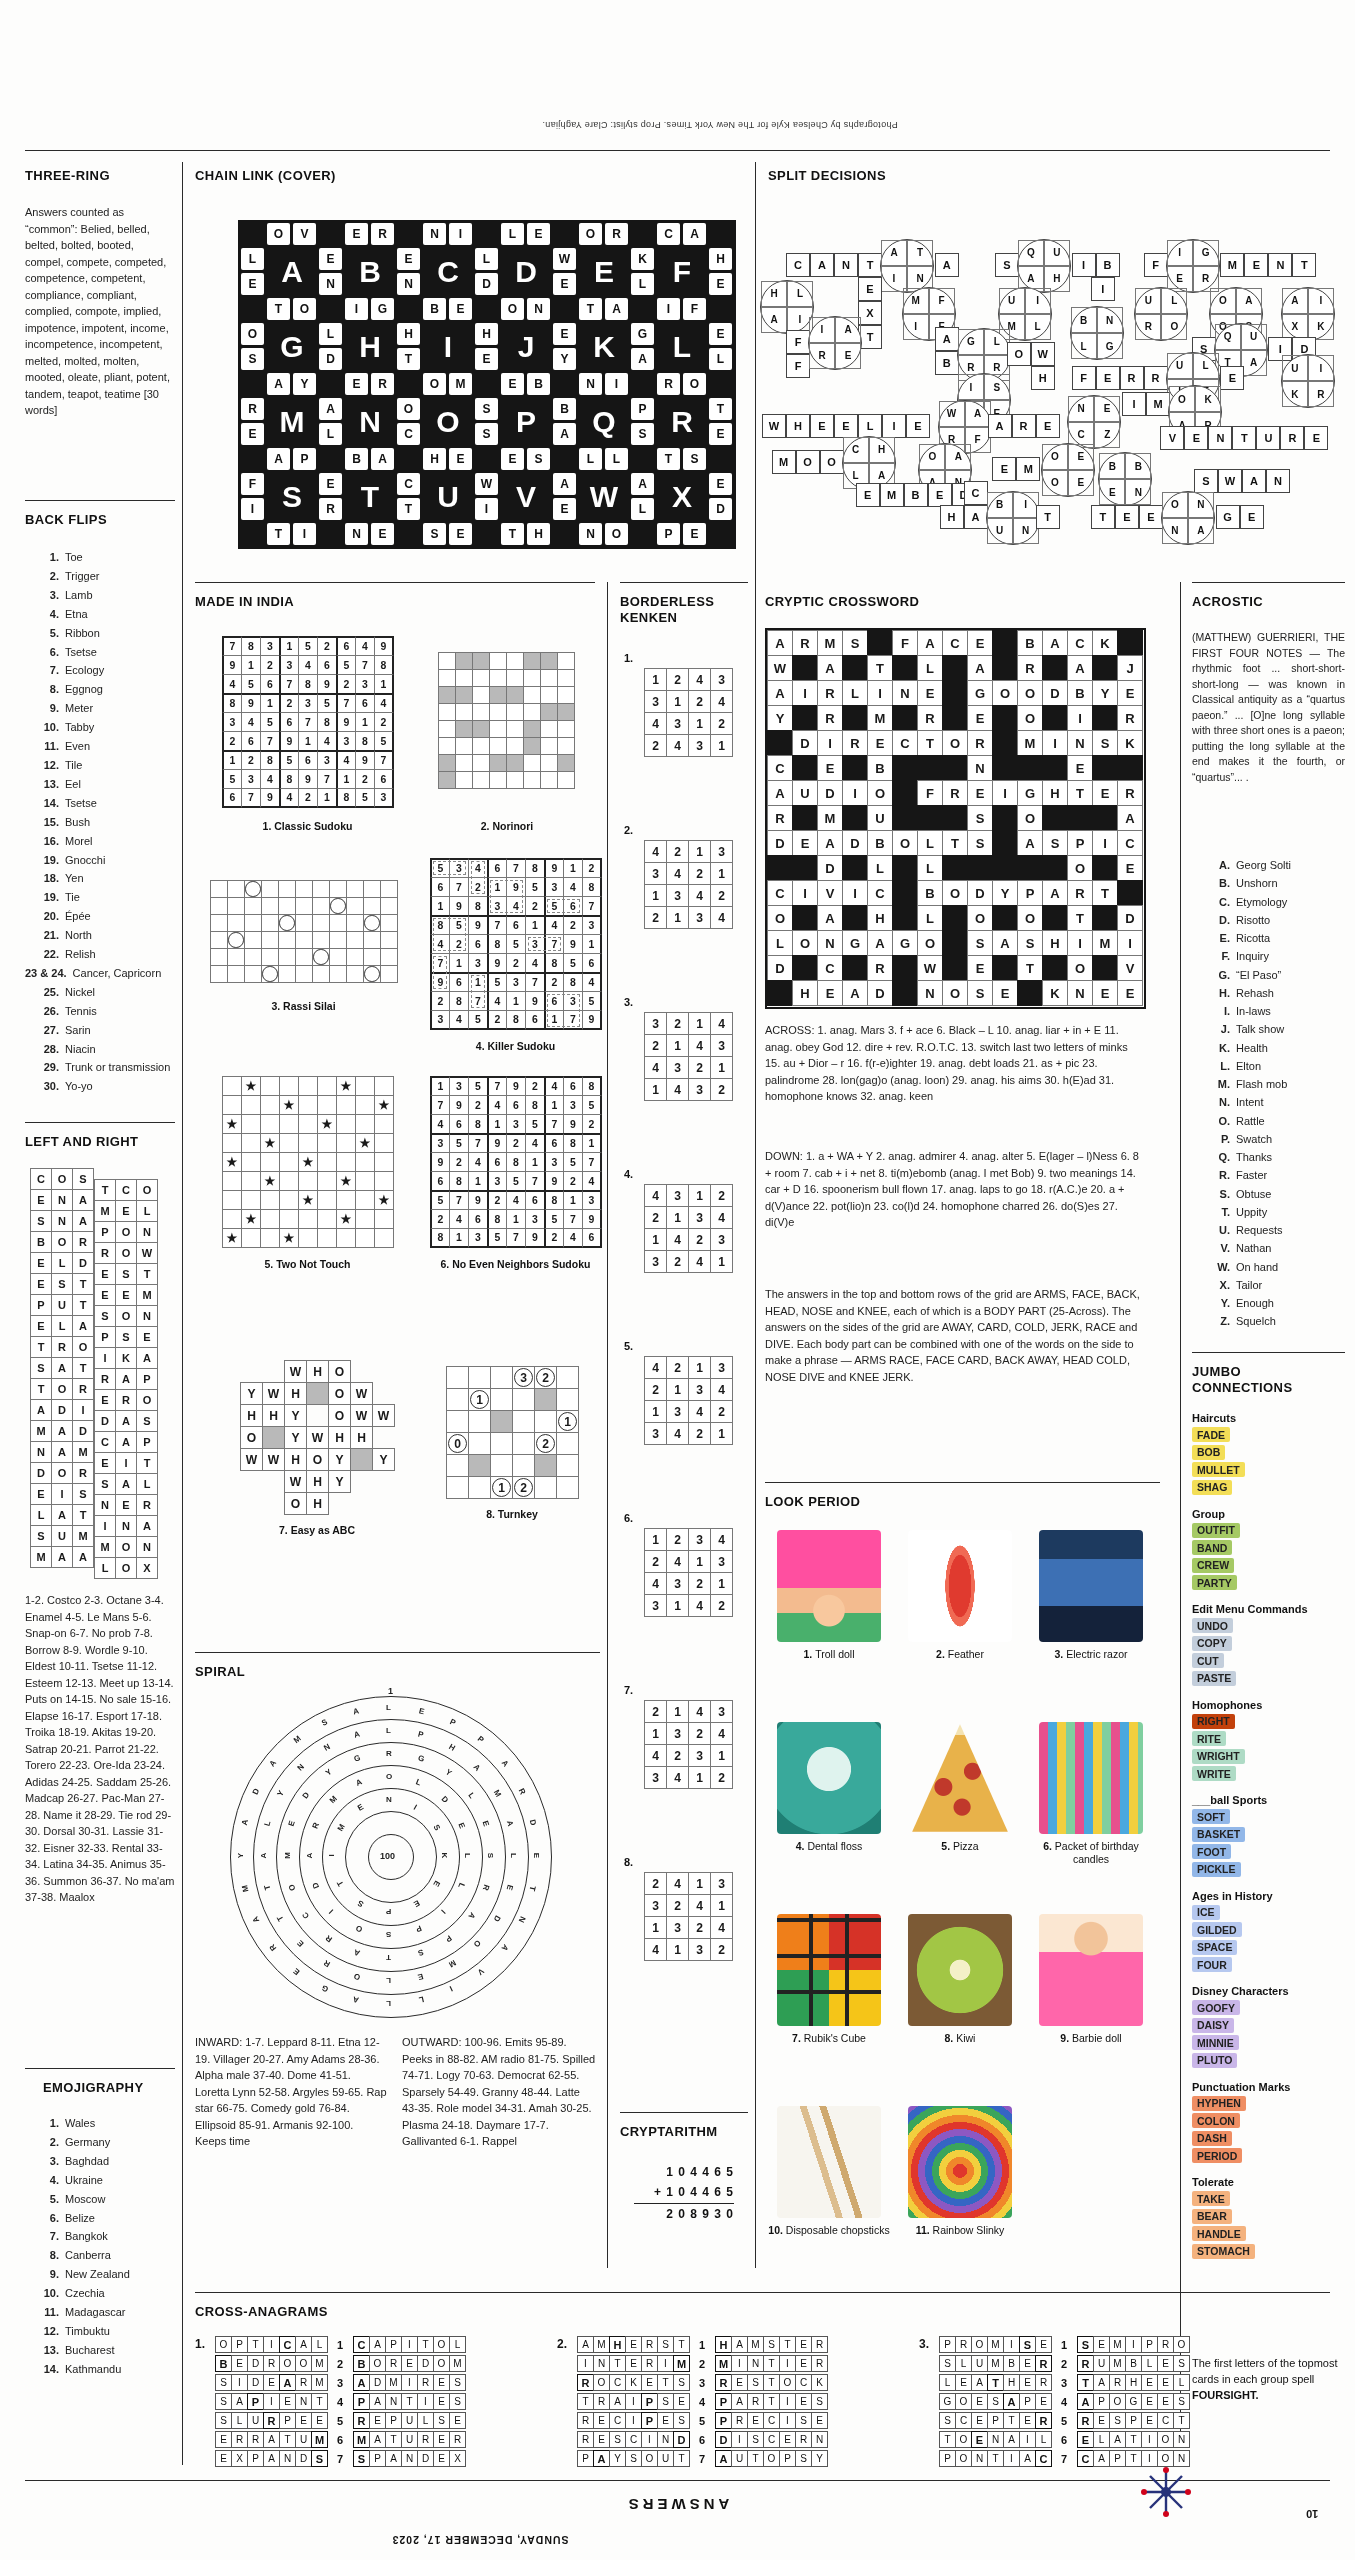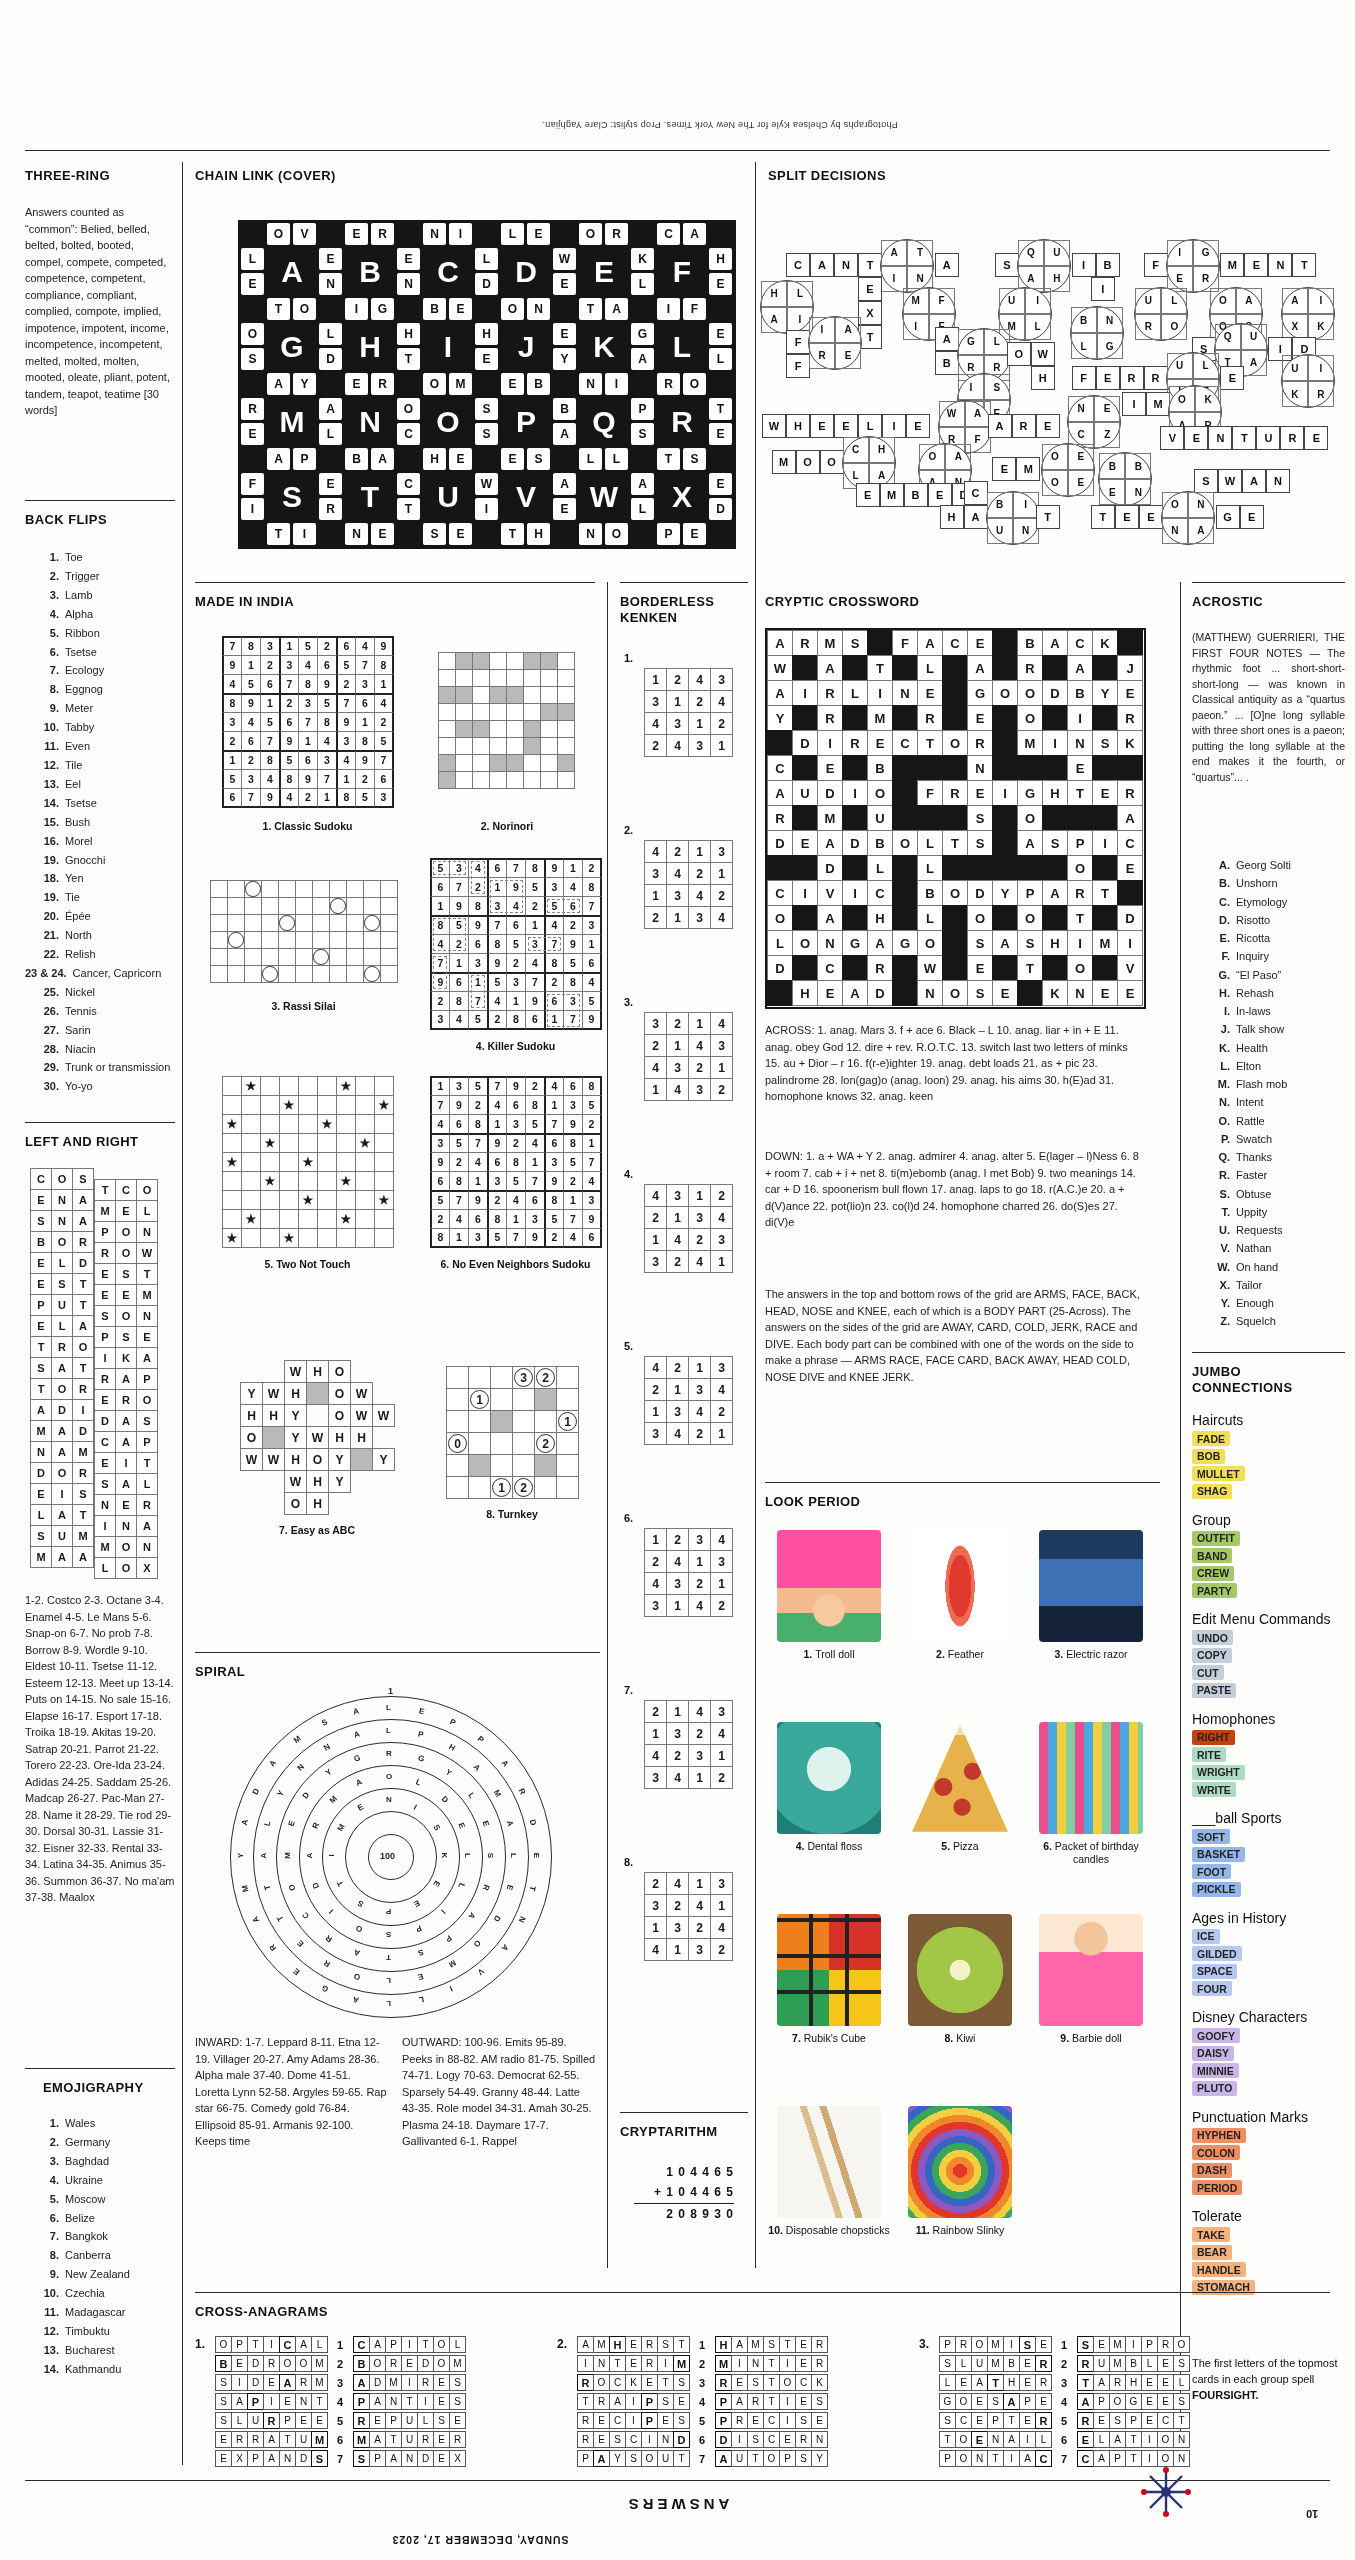--- a/index.html
+++ b/index.html
@@ -55,21 +55,21 @@
   .p5{background:radial-gradient(circle at 34% 58%,#c0392b 0 9%,transparent 10%),radial-gradient(circle at 62% 44%,#c0392b 0 9%,transparent 10%),radial-gradient(circle at 52% 76%,#c0392b 0 8%,transparent 9%),linear-gradient(180deg,#f4e3b2 0 12%,#e8b24a 12%);clip-path:polygon(50% 2%,96% 98%,4% 98%)}
   .p6{background:repeating-linear-gradient(90deg,#e7508d 0 9px,#4aa8de 9px 18px,#f2cf3e 18px 27px,#7fcf9f 27px 36px)}
   .p7{background:repeating-linear-gradient(0deg,transparent 0 32px,#222 32px 36px),repeating-linear-gradient(90deg,transparent 0 32px,#222 32px 36px),conic-gradient(#d63227 0 25%,#f5c518 25% 50%,#2e9e54 50% 75%,#ef7f1a 75%)}
   .p8{background:radial-gradient(circle at 50% 50%,#f4f0c8 0 13%,#a2c645 14% 56%,#7c5a35 57%)}
   .p9{background:radial-gradient(circle at 50% 22%,#f2c49a 0 16%,transparent 17%),linear-gradient(180deg,#fbe7d2 0 34%,#ff66aa 34%)}
   .p10{background:linear-gradient(72deg,transparent 0 42%,#dcbd8e 42% 47%,transparent 47% 56%,#cfa96f 56% 61%,transparent 61%),#f7f5ef}
   .p11{background:repeating-radial-gradient(circle at 50% 58%,#e0362c 0 7px,#f0872a 7px 14px,#f2cf3e 14px 21px,#3ba55b 21px 28px,#3566c4 28px 35px,#8d58c2 35px 42px)}
   .p12{background:radial-gradient(circle at 30% 32%,#ffd98a 0 7%,transparent 8%),radial-gradient(circle at 66% 64%,#ffd98a 0 7%,transparent 8%),#f0a01d;border-radius:10px}
   
   .jgroup{margin-bottom:13px}
-  .jgroup .jt{font-size:14px;font-weight:normal;margin-bottom:3px}
+  .jgroup .jt{font-size:11px;font-weight:bold;margin-bottom:3px}
   .jchip{display:table;font-size:10.5px;font-weight:bold;padding:1.5px 5px;margin-bottom:2.5px;border-radius:2px;color:#222}
   
   .ana .aw{display:flex;margin-bottom:2px}
   .ana .al{box-sizing:border-box;width:17px;height:17px;border:1px solid #555;background:#fff;
            display:flex;align-items:center;justify-content:center;font-size:10px;margin-right:-1px}
   .ana .al.bold{font-weight:bold;border:1.6px solid #111;font-size:11px}
   .ana .mid{width:26px;text-align:center;font-size:11px;font-weight:bold;line-height:19px}
   .spiral-l{position:absolute;font-size:8px;font-weight:bold;color:#222}
   .ring{position:absolute;border:1.4px solid #2a2a2a;border-radius:50%}
   .foot{font-size:11px;line-height:1.45}
@@ -471,21 +471,21 @@
       <div class="row">
         <span class="n">2.</span>
         <span>Trigger</span>
       </div>
       <div class="row">
         <span class="n">3.</span>
         <span>Lamb</span>
       </div>
       <div class="row">
         <span class="n">4.</span>
-        <span>Alpha</span>
+        <span>Etna</span>
       </div>
       <div class="row">
         <span class="n">5.</span>
         <span>Ribbon</span>
       </div>
       <div class="row">
         <span class="n">6.</span>
         <span>Tsetse</span>
       </div>
       <div class="row">

